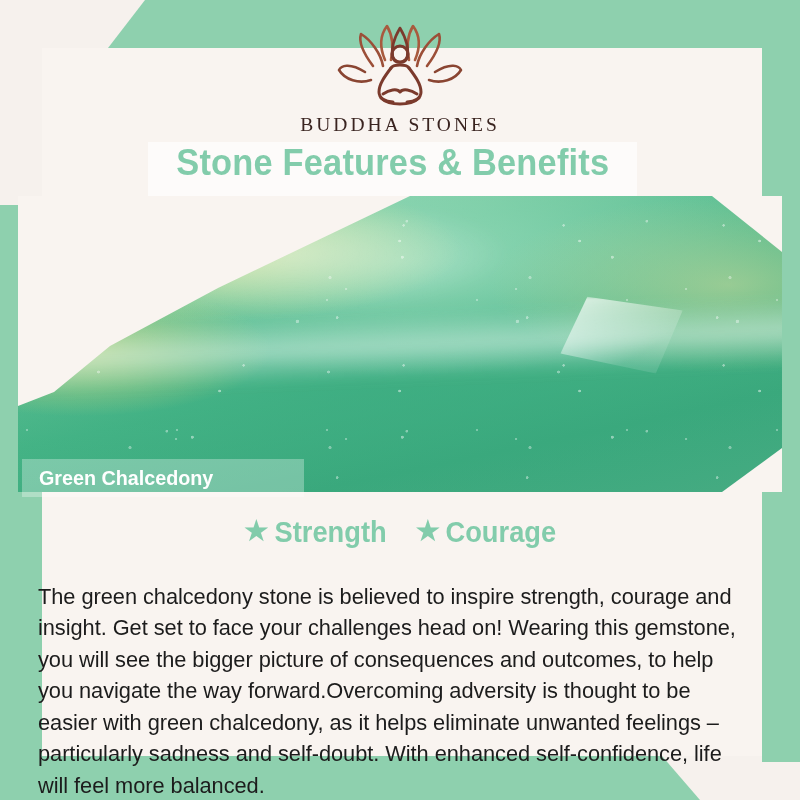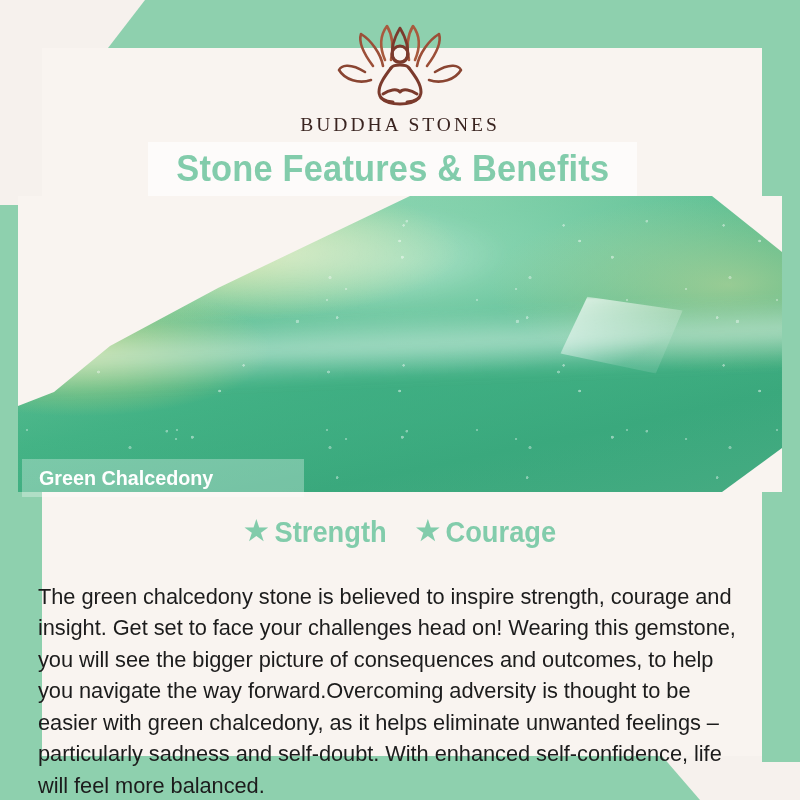--- a/index.html
+++ b/index.html
@@ -88,21 +88,21 @@
   
   #title-banner {
     position: absolute;
     left: 148px;
     top: 142px;
     width: 489px;
     height: 54px;
     background: #fdfbfa;
     z-index: 6;
     display: flex;
-    align-items: center;
+    align-items: flex-start;
     justify-content: center;
   }
   #title-text {
     font-family: "Liberation Sans Narrow", "Liberation Sans", sans-serif;
     font-weight: 700;
     font-size: 37px;
     color: #82ccab;
     letter-spacing: 0.2px;
     transform: scaleX(0.93);
     white-space: nowrap;

